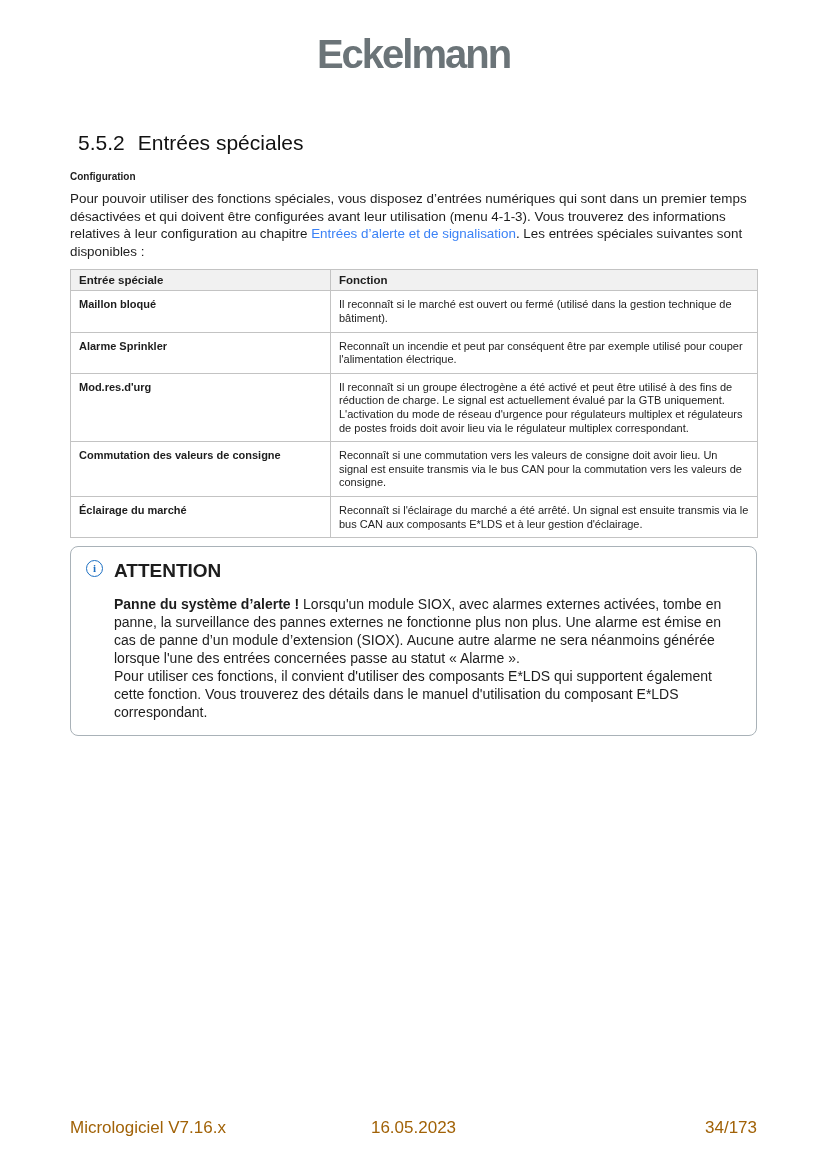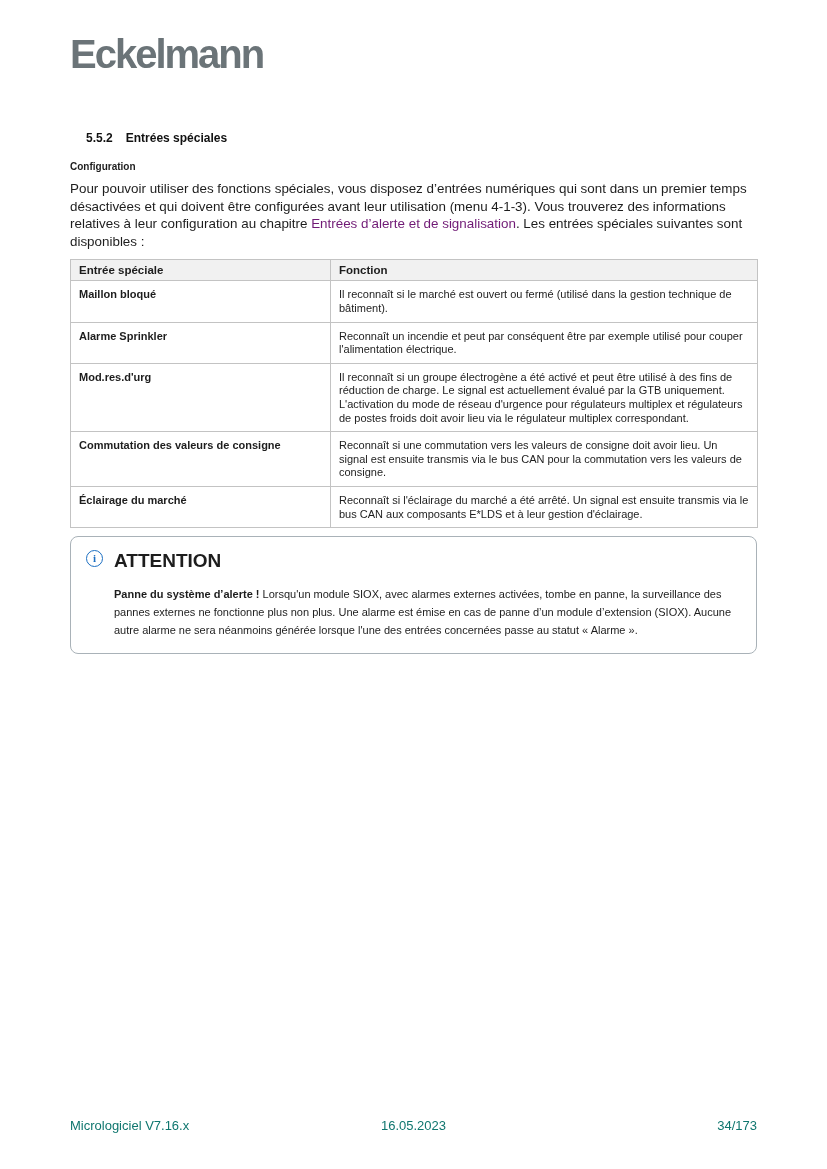--- a/index.html
+++ b/index.html
@@ -23,40 +23,41 @@
       top: 0;
       width: 687px;
     }
     .logo {
       margin-top: 34px;
       font-size: 40px;
       font-weight: bold;
       letter-spacing: -2px;
       line-height: 1.0;
       color: #6b7478;
+      text-align: center;
     }
     .section-heading {
-      margin: 57px 0 0 16px;
-      font-size: 12px;
-      font-weight: bold;
+      margin: 57px 0 0 8px;
+      font-size: 21px;
+      font-weight: normal;
       color: #111111;
     }
     .sec-num { margin-right: 13px; }
     .sub-heading {
       margin: 16px 0 8px 0;
       font-size: 10px;
       font-weight: bold;
     }
     .intro {
       margin: 7px 0 0 0;
       font-size: 13.4px;
       line-height: 17.6px;
     }
     .link {
-      color: #701a75;
+      color: #3b82f6;
       text-decoration: none;
       cursor: pointer;
     }
     table.special-table {
       margin-top: 9px;
       width: 687px;
       border-collapse: collapse;
       table-layout: fixed;
     }
     table.special-table th,
@@ -112,31 +113,31 @@
       font-family: "Liberation Serif", serif;
     }
     .attn-content { flex: 1 1 auto; }
     .attn-title {
       font-size: 19px;
       font-weight: bold;
       margin: 1px 0 13px 0;
     }
     .attn-text {
       margin: 0;
-      font-size: 11px;
+      font-size: 14px;
       line-height: 18px;
     }
     .footer {
       position: absolute;
       left: 70px;
       top: 1118px;
       width: 687px;
       display: flex;
-      font-size: 13px;
-      color: #0f766e;
+      font-size: 17px;
+      color: #a16207;
     }
     .footer .f-left  { flex: 1; text-align: left; }
     .footer .f-mid   { flex: 1; text-align: center; }
     .footer .f-right { flex: 1; text-align: right; }
   </style>
 </head>
 <body>
 
 <div class="page">
   <div class="content">
@@ -188,20 +189,21 @@
 
     <div class="attention">
       <div class="attn-icon-col">
         <div class="info-icon">
             <span>i</span>
           </div>
       </div>
       <div class="attn-content">
         <div class="attn-title">ATTENTION</div>
         <p class="attn-text"><strong>Panne du système d’alerte !</strong><span> Lorsqu'un module SIOX, avec alarmes externes activées, tombe en panne, la surveillance des pannes externes ne fonctionne plus non plus. Une alarme est émise en cas de panne d’un module d’extension (SIOX). Aucune autre alarme ne sera néanmoins générée lorsque l'une des entrées concernées passe au statut « Alarme ».</span></p>
+        <p class="attn-text">Pour utiliser ces fonctions, il convient d'utiliser des composants E*LDS qui supportent également cette fonction. Vous trouverez des détails dans le manuel d'utilisation du composant E*LDS correspondant.</p>
       </div>
     </div>
 
   </div>
 
   <div class="footer">
     <span class="f-left">Micrologiciel V7.16.x</span>
     <span class="f-mid">16.05.2023</span>
     <span class="f-right">34/173</span>
   </div>

